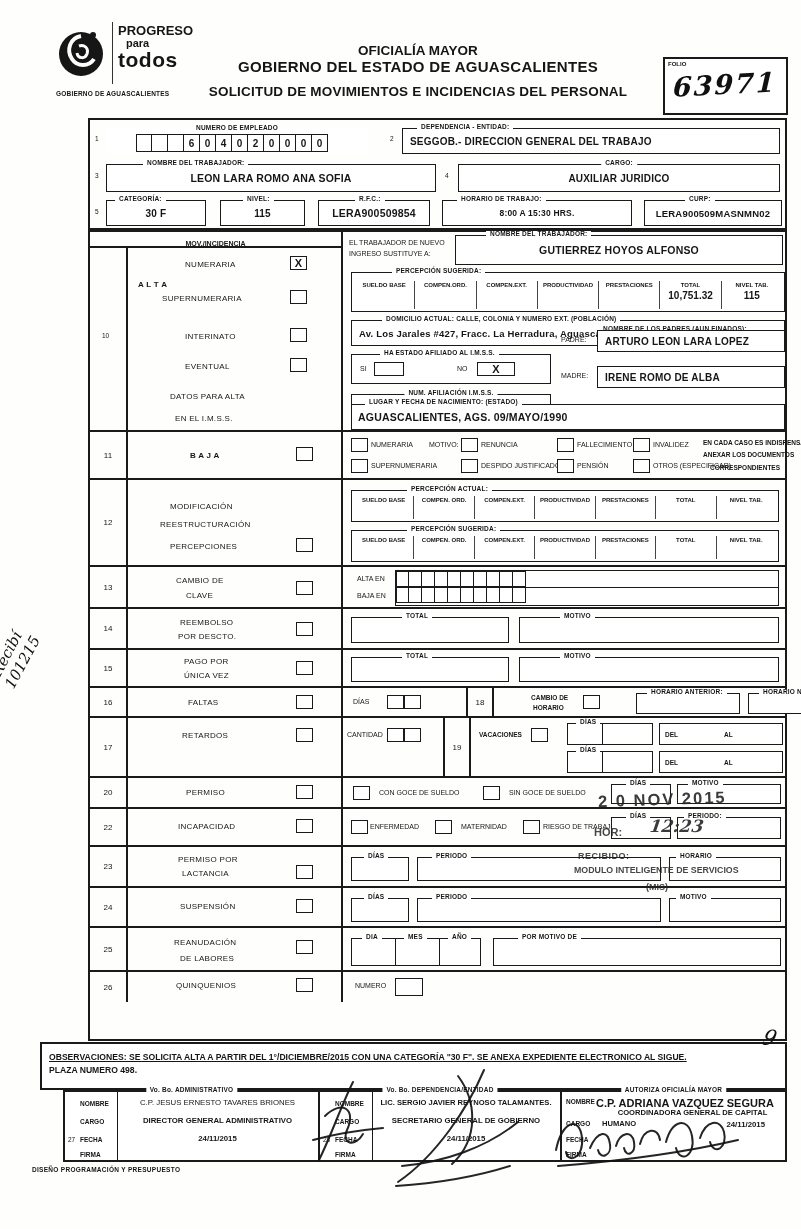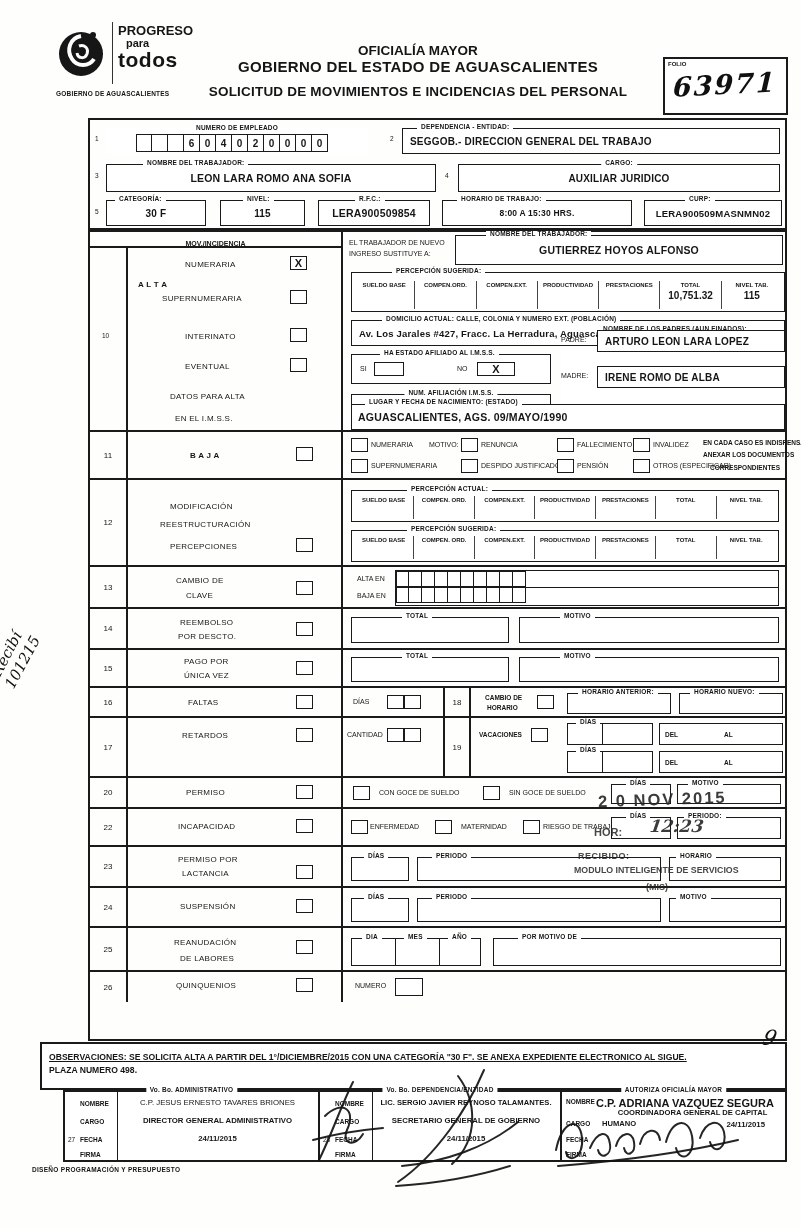--- a/index.html
+++ b/index.html
@@ -385,21 +385,21 @@
     </div>
 
     <div class="mrow" style="height:30px;">
       <div class="ncol">
           <span>16</span>
         </div>
       <div class="mcol">
         <span class="a mov" style="left:60px;top:10px;">FALTAS</span>
         <span class="cb" style="left:168px;top:7px;"></span>
       </div>
-      <div class="ccol" style="display:flex;">
+      <div class="ccol" style="display:flex;gap:23px;">
         <div style="width:100px;position:relative;flex:none;">
           <span class="a sl" style="left:10px;top:10px;font-weight:400;">DÍAS</span>
           <span class="cb" style="left:44px;top:7px;"></span>
           <span class="cb" style="left:61px;top:7px;"></span>
         </div>
         <div style="width:28px;flex:none;border-left:2px solid #1a1a1a;border-right:2px solid #1a1a1a;display:flex;align-items:center;justify-content:center;font-size:8px;">
           <span>18</span>
         </div>
         <div style="width:92px;position:relative;flex:none;">
           <span class="a sl2" style="left:14px;top:6px;">CAMBIO DE</span>

